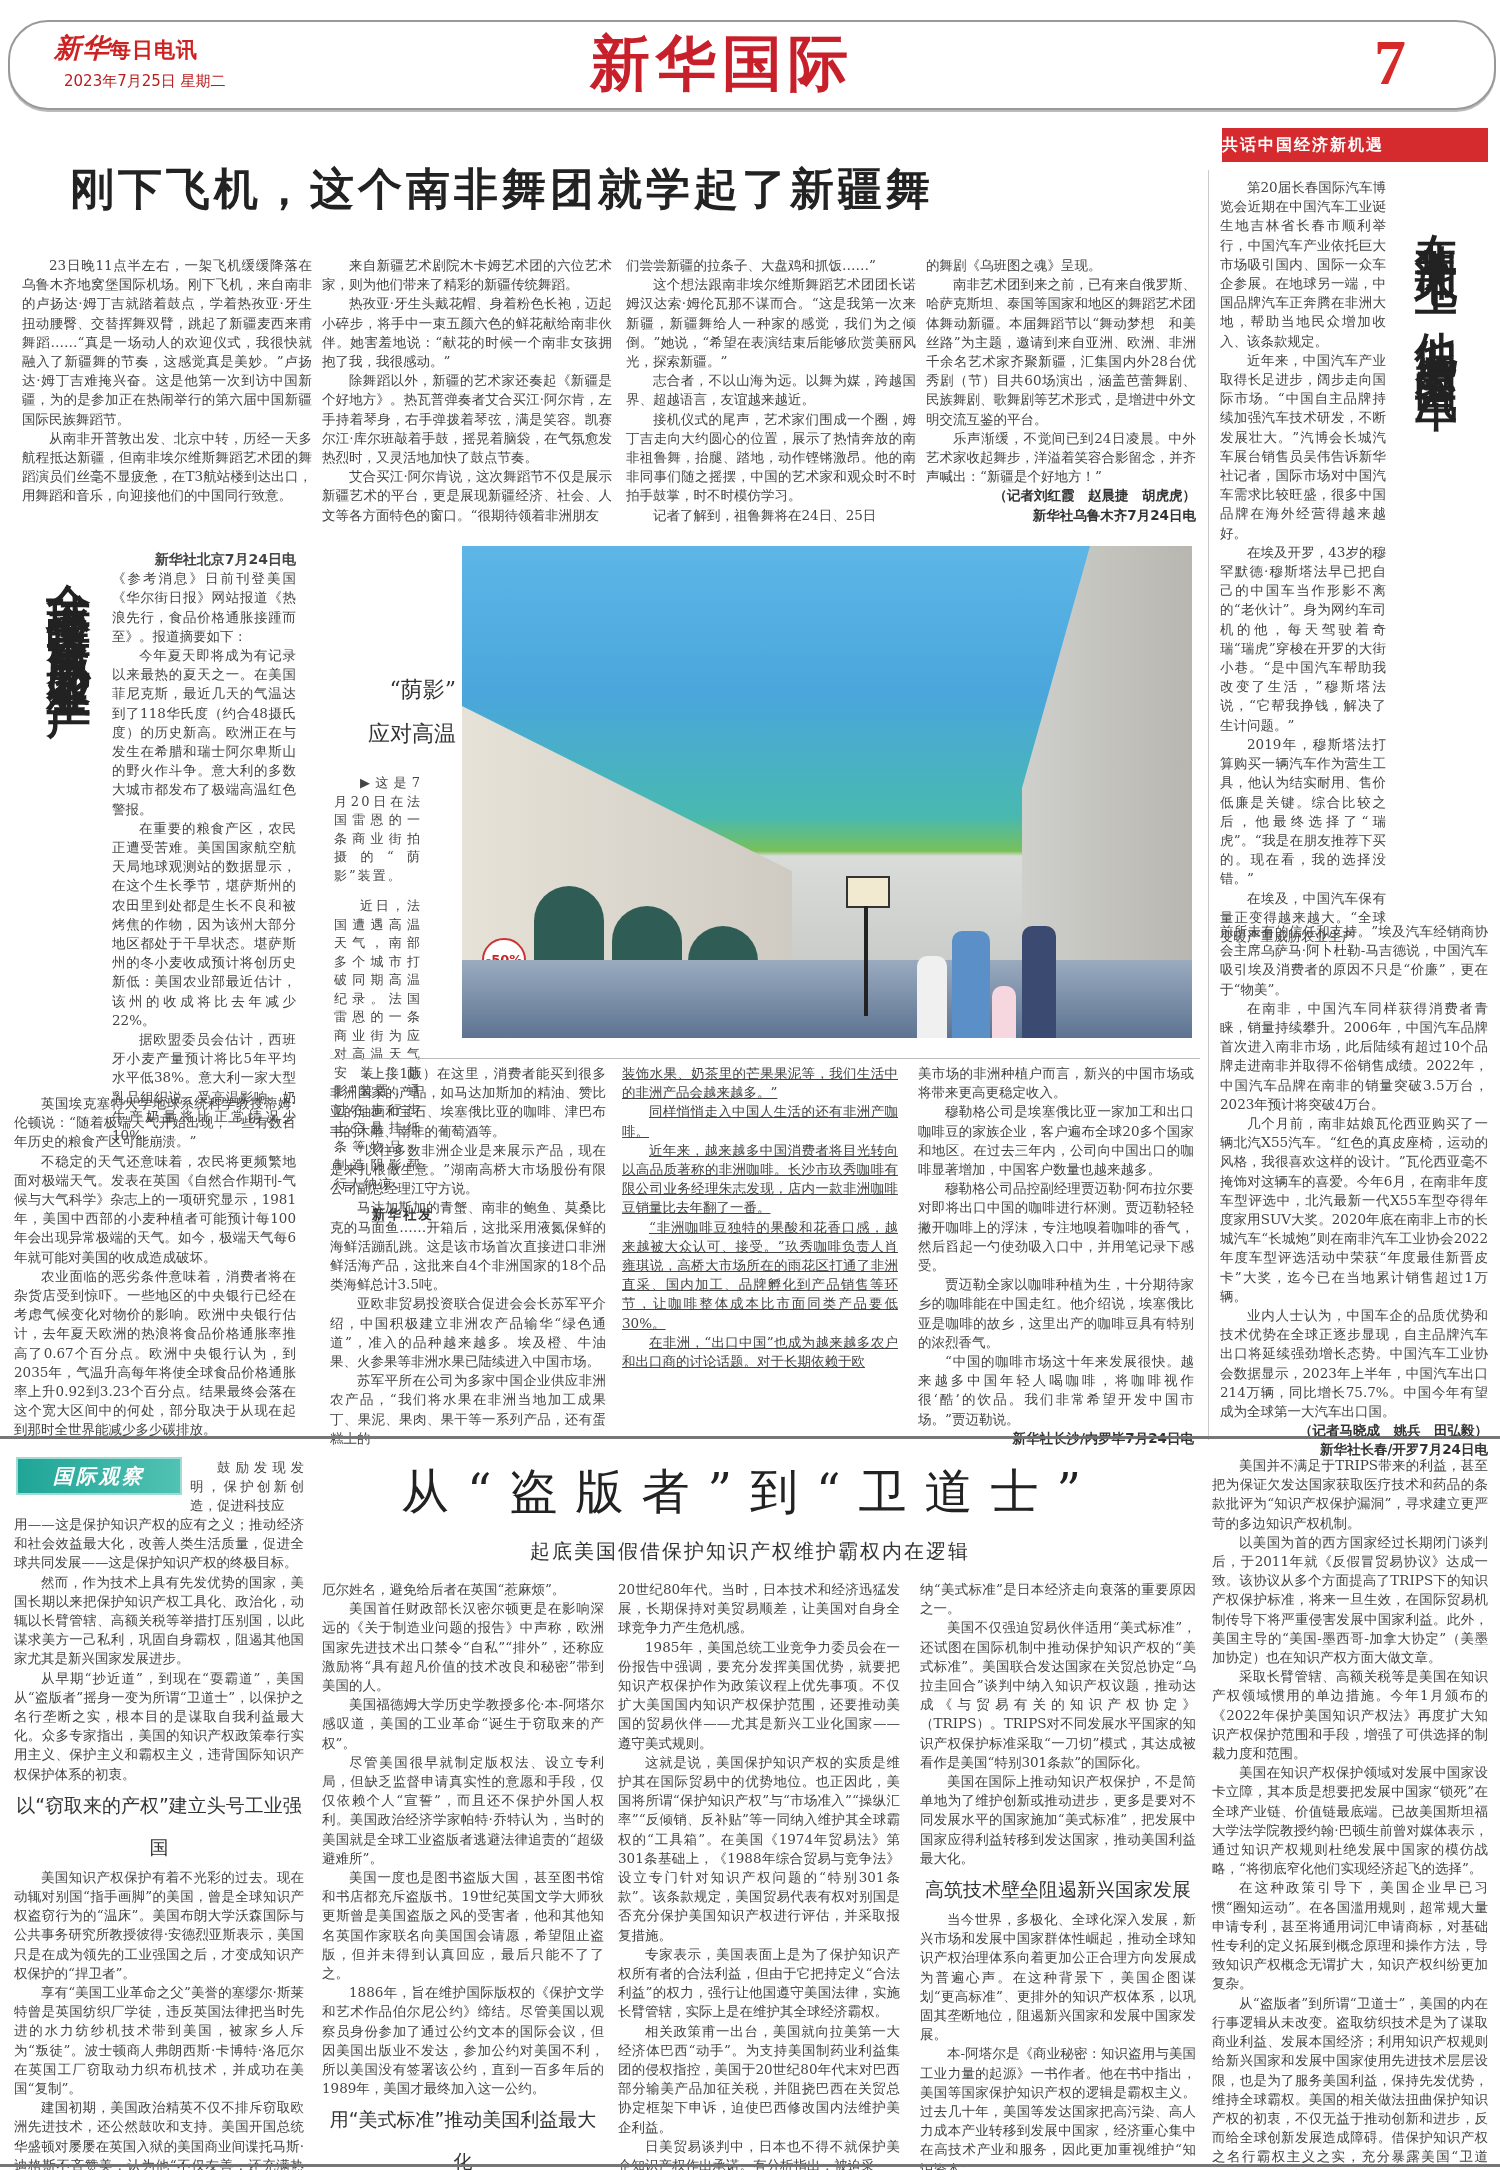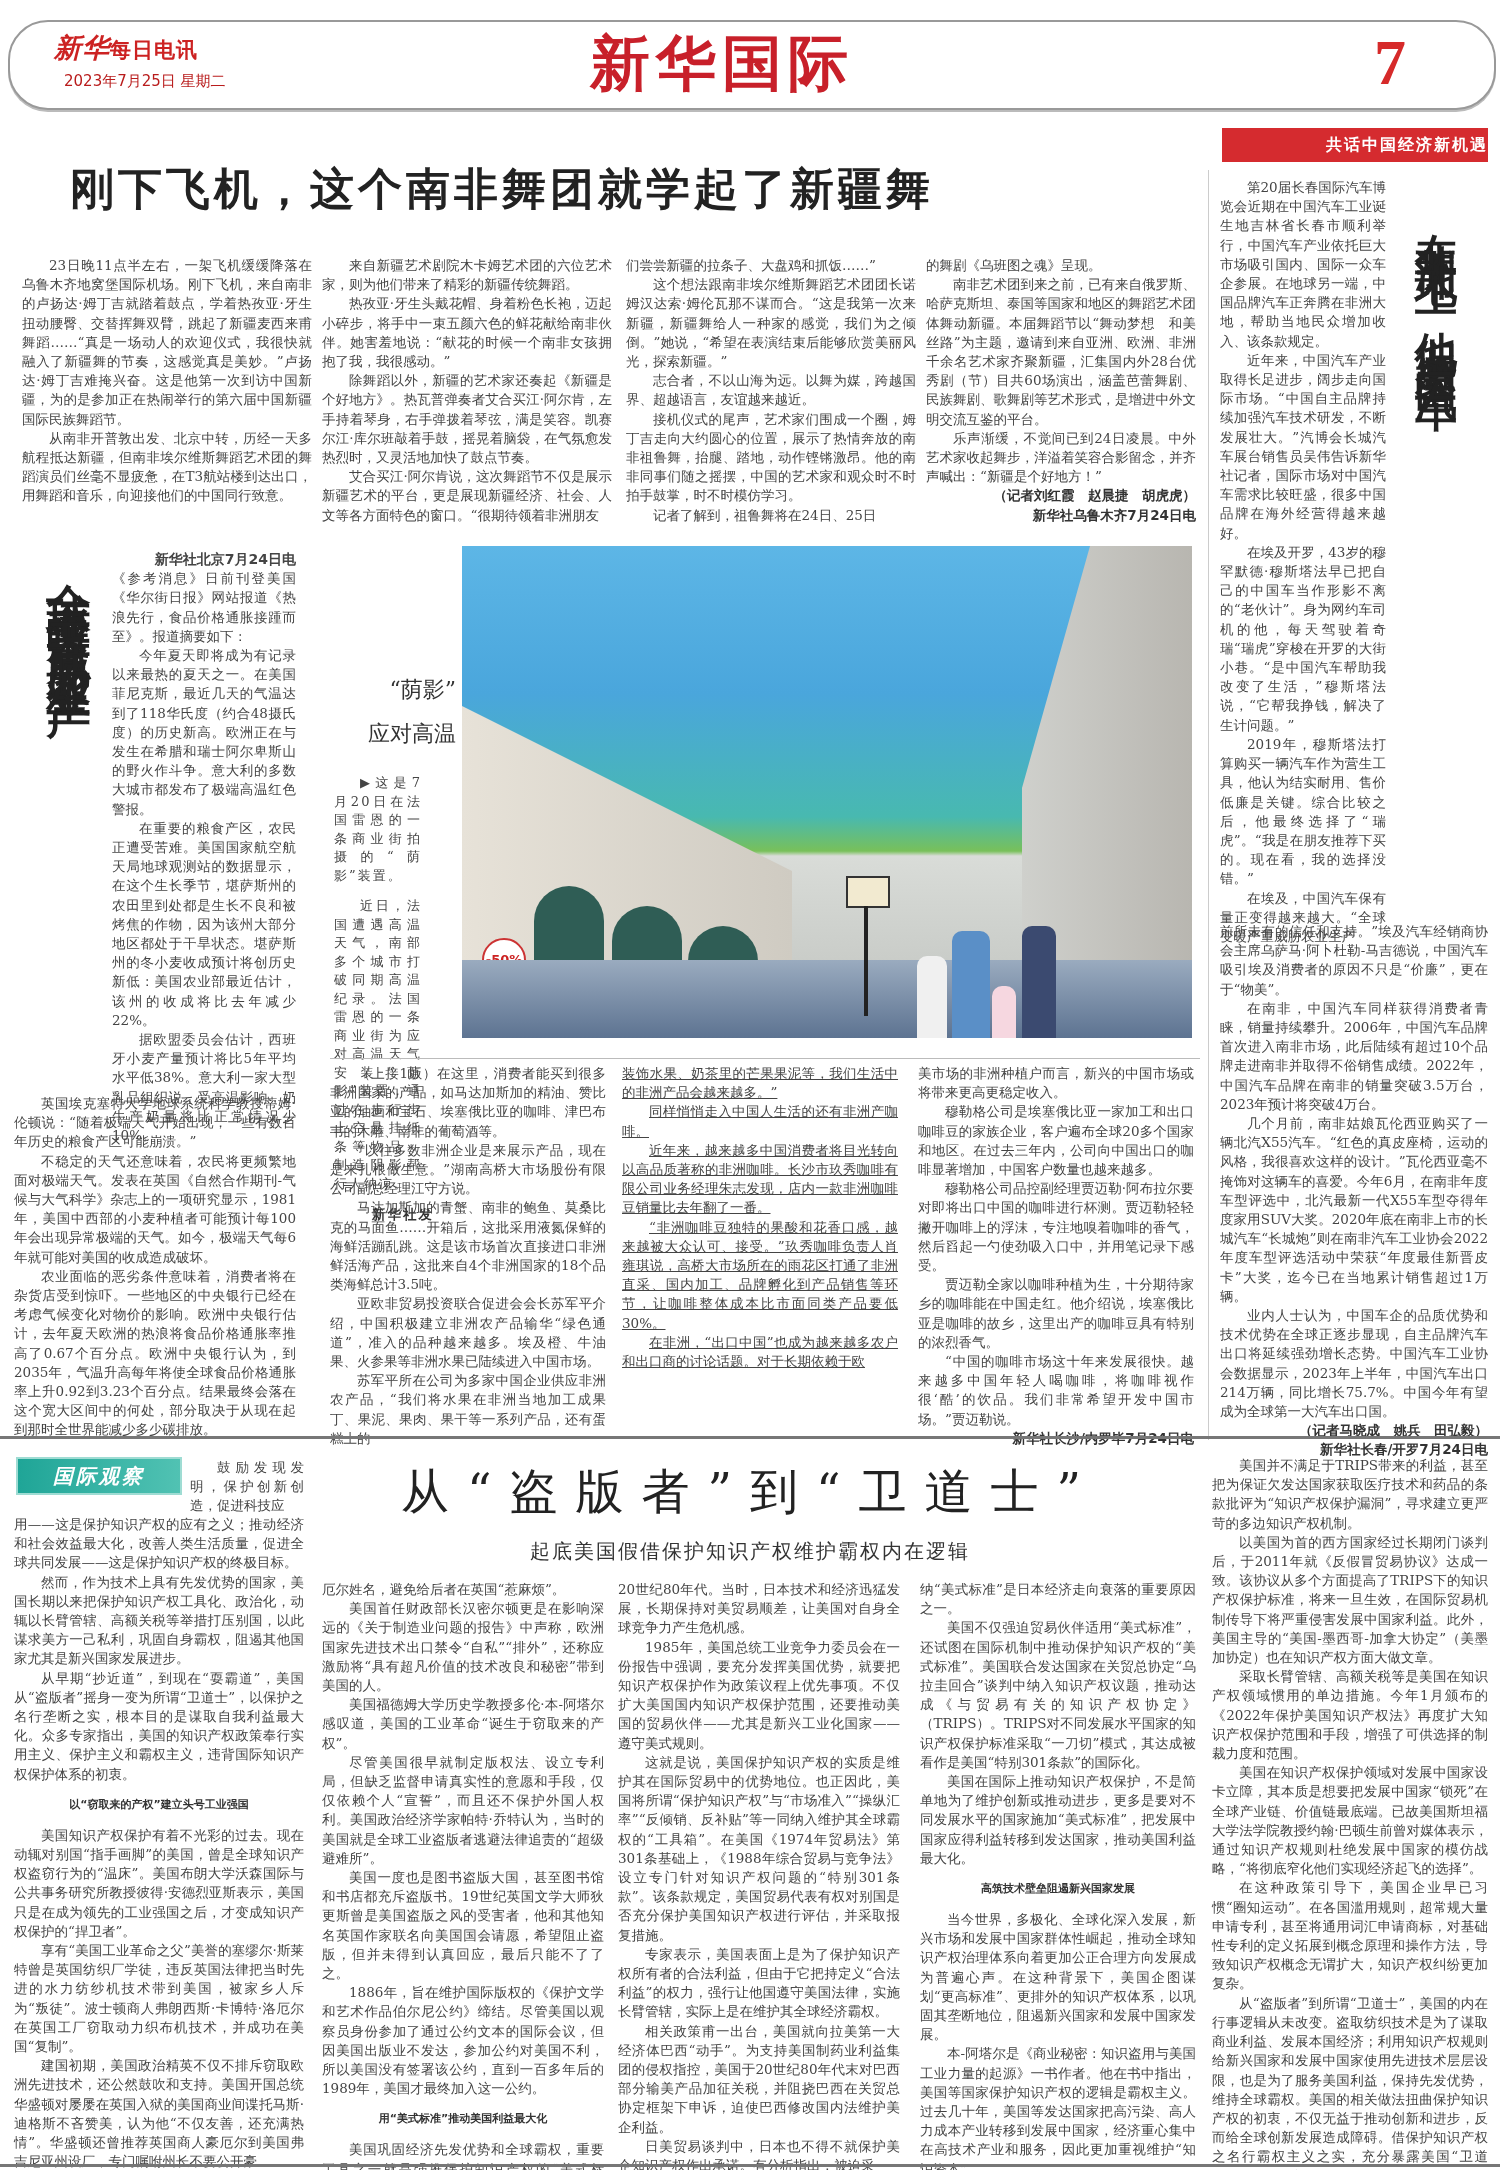--- a/index.html
+++ b/index.html
@@ -7,21 +7,21 @@
        font-family:"DejaVu Serif","Liberation Serif",serif;color:#333;}
   .abs{position:absolute;}
   .masthead{left:8px;top:20px;width:1484px;height:86px;border:2px solid #999;border-radius:40px;
             box-shadow:0 2px 0 #bbb;background:#fff;}
   .mh-brand{left:54px;top:30px;font-size:27px;color:#c22;font-weight:bold;font-style:italic;letter-spacing:1px;font-family:"DejaVu Serif",serif;}
   .mh-brand small{font-size:21px;font-style:normal;}
   .mh-date{left:64px;top:72px;font-size:15px;color:#b91c1c;font-family:"DejaVu Sans",sans-serif;}
   .mh-title{left:590px;top:24px;font-size:60px;color:#c8202a;font-weight:bold;letter-spacing:6px;}
   .mh-page{left:1374px;top:26px;font-size:64px;color:#d62a2a;font-weight:bold;font-family:"Liberation Serif",serif;}
   .col-tag{left:1222px;top:128px;width:266px;height:34px;background:#d52b2f;color:#fff;
-           font-family:"DejaVu Sans",sans-serif;font-weight:bold;font-size:16px;text-align:right;line-height:34px;letter-spacing:2px;}
+           font-family:"DejaVu Sans",sans-serif;font-weight:bold;font-size:16px;text-align:left;line-height:34px;letter-spacing:2px;}
   .headline1{left:70px;top:160px;font-size:44px;font-weight:bold;color:#222;letter-spacing:4px;font-family:"DejaVu Sans",sans-serif;}
   .txt{font-size:13.5px;line-height:19.2px;text-align:justify;color:#444;}
   .txt p{margin:0;text-indent:2em;}
   .txt p.noindent{text-indent:0;}
   .byline{text-align:right;font-weight:bold;font-family:"DejaVu Sans",sans-serif;font-size:13.5px;color:#333;line-height:19.2px;}
   .vert{writing-mode:vertical-rl;font-size:44px;font-weight:bold;color:#222;letter-spacing:10px;font-family:"DejaVu Sans",sans-serif;}
   .vert2{writing-mode:vertical-rl;font-size:42px;color:#222;letter-spacing:8px;}
   .dateline{font-weight:bold;font-family:"DejaVu Sans",sans-serif;text-align:right;font-size:14px;}
   .caption-title{font-size:22px;color:#333;text-align:right;line-height:44px;}
   .cap-txt{font-size:13px;line-height:18.5px;letter-spacing:2px;color:#444;text-align:justify;}
@@ -33,21 +33,21 @@
   .photo .arch{width:70px;height:110px;border-radius:35px 35px 0 0;background:#2f5d55;}
   .photo .ground{left:0;bottom:0;width:100%;height:78px;background:linear-gradient(180deg,#9aabbf,#5d7391);}
   .photo .sale{left:20px;top:392px;width:40px;height:40px;border-radius:50%;background:#fff;border:2px solid #c33;color:#c22;font:bold 13px "DejaVu Sans",sans-serif;text-align:center;line-height:40px;}
   .photo .person{border-radius:10px 10px 4px 4px;}
   .rule{height:1px;background:#bbb;}
   .thickrule{height:3px;background:#777;}
   .tag-guoji{left:16px;top:1457px;width:162px;height:34px;background:linear-gradient(90deg,#1fa597,#51c2b3);color:#fff;
              font:bold italic 20px "DejaVu Sans",sans-serif;text-align:center;line-height:34px;letter-spacing:3px;border:2px solid #9fdcd3;}
   .headline2{left:340px;top:1460px;width:820px;text-align:center;font-size:48px;color:#222;letter-spacing:18px;}
   .subhead2{left:340px;top:1538px;width:820px;text-align:center;font-size:20px;color:#333;font-family:"DejaVu Sans",sans-serif;letter-spacing:2px;}
-  .sechead{font-family:"DejaVu Sans",sans-serif;font-weight:bold;font-size:11px;color:#333;text-align:center;line-height:42px;}
+  .sechead{font-family:"DejaVu Sans",sans-serif;font-weight:normal;font-size:19px;color:#333;text-align:center;line-height:42px;}
   .vline{width:1px;background:#ccc;}
 </style>
 </head>
 <body>
 
 <div class="abs masthead"></div>
 <div class="abs mh-brand"><span>新华</span><small>每日电讯</small></div>
 <div class="abs mh-date">2023年7月25日 星期二</div>
 <div class="abs mh-title">新华国际</div>
 <div class="abs mh-page">7</div>

